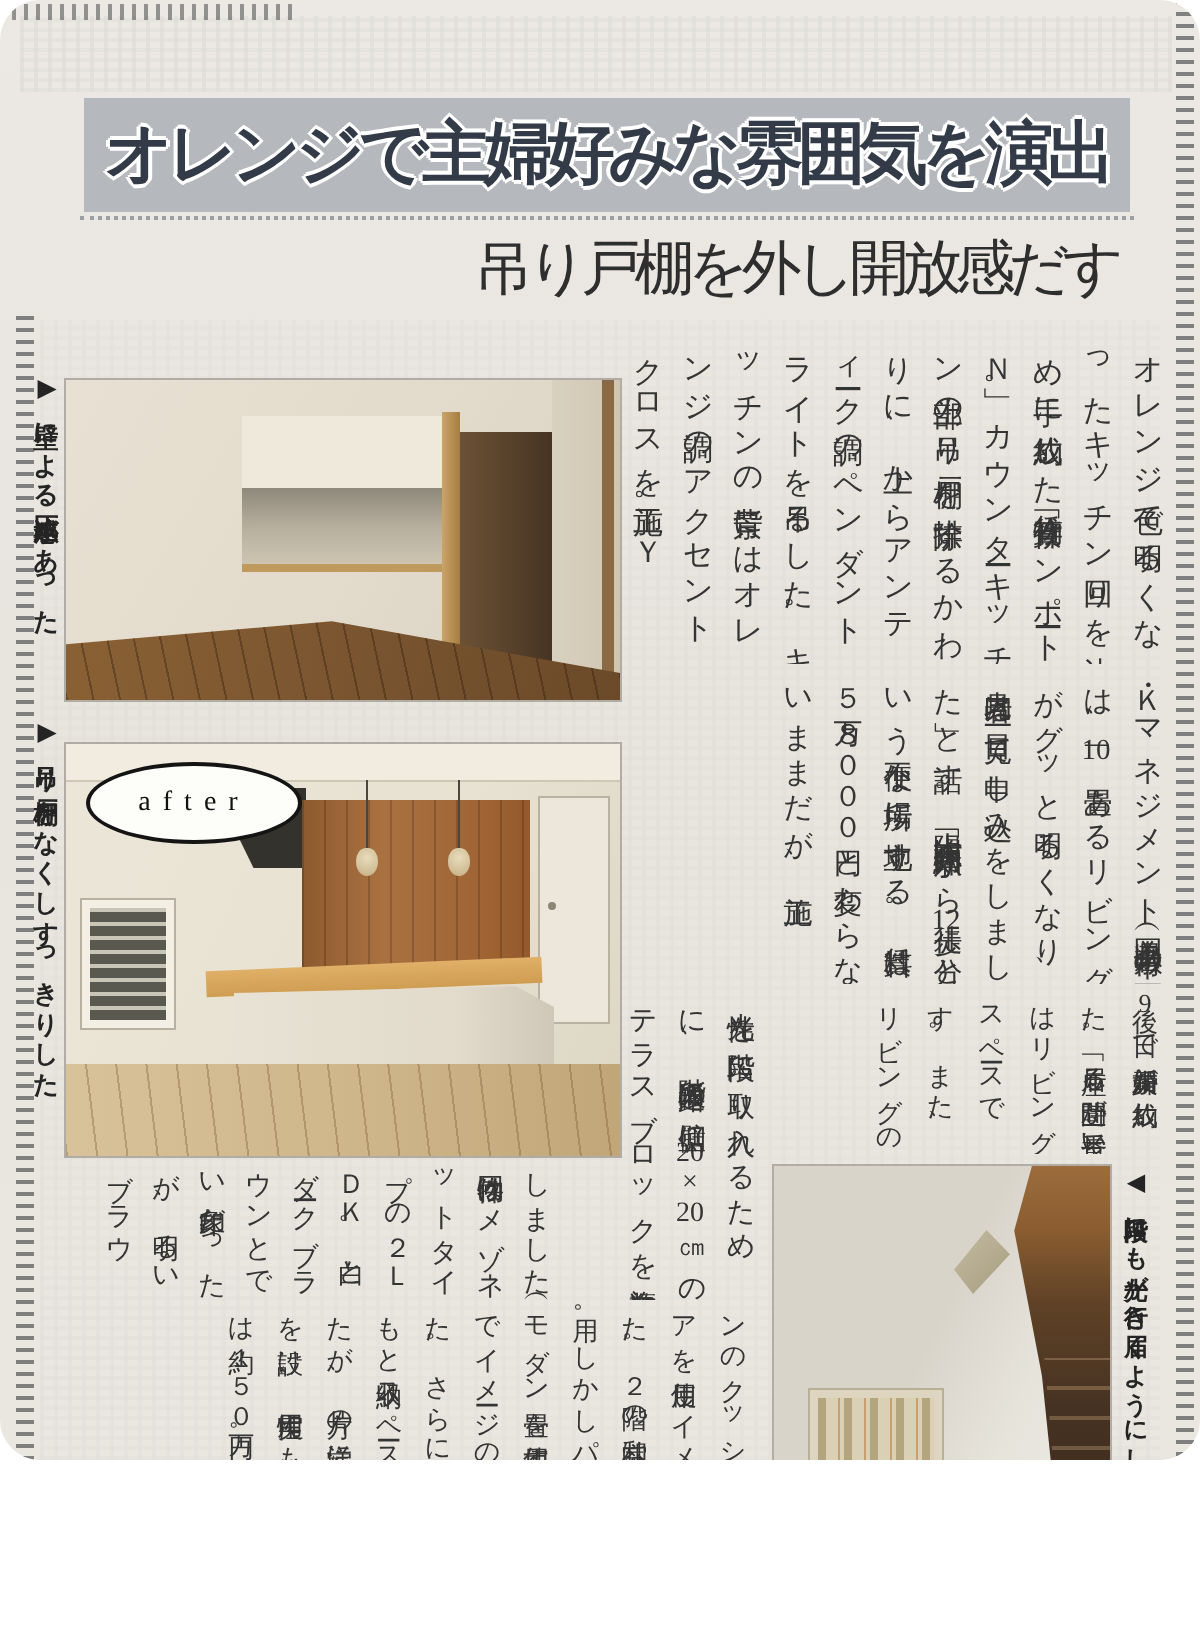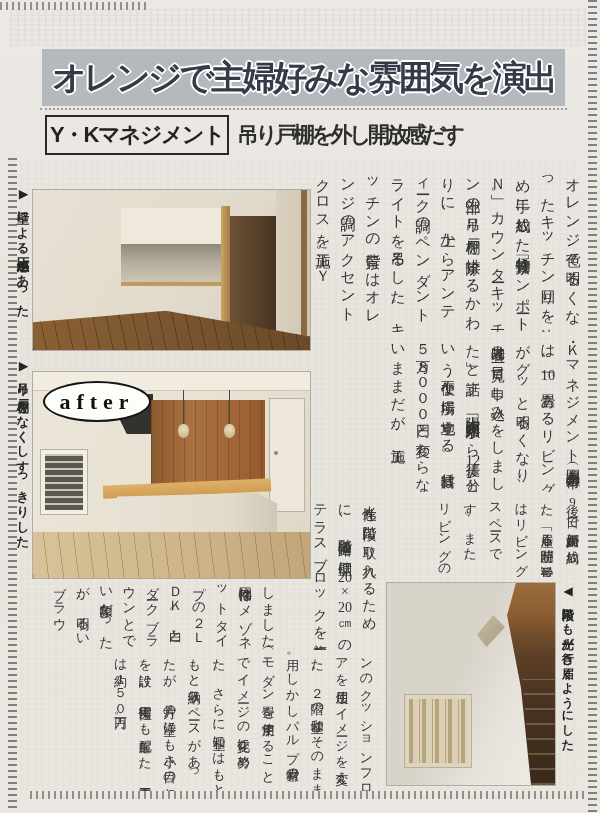--- a/index.html
+++ b/index.html
@@ -1,19 +1,20 @@
 <!DOCTYPE html>
 <html lang="ja"><head>
 <meta charset="utf-8">
 <style>
   html,body{margin:0;padding:0;}
   #page{
-    position:relative; width:600px; height:813px; overflow:hidden;
+    position:relative; width:600px; height:730px; overflow:hidden;
     background:linear-gradient(180deg,#ece9e4 0%,#e8e5df 45%,#eae7e1 100%);
     font-family:"Liberation Serif","DejaVu Serif",serif;
+    border-radius:20px;
   }
   
   .hatch-v{position:absolute;width:9px;
     background:repeating-linear-gradient(180deg,rgba(70,72,74,.65) 0 2px,rgba(70,72,74,0) 2px 6px);}
   .hatch-h{position:absolute;height:8px;
     background:repeating-linear-gradient(90deg,rgba(70,72,74,.55) 0 2px,rgba(70,72,74,0) 2px 6px);}
   
   .bleed{position:absolute;opacity:.10;pointer-events:none;
     background:
       repeating-linear-gradient(90deg,rgba(110,122,114,.7) 0 2px,transparent 2px 7px),
@@ -30,21 +31,21 @@
   .headline-rule{position:absolute;left:40px;top:108px;width:527px;height:0;
     border-top:2px dotted #9aa0a6;}
   .tag-box{
     position:absolute;left:45px;top:115px;width:184px;height:40px;
     border:2px solid #26282a;box-sizing:border-box;
     font-family:"Liberation Sans","DejaVu Sans",sans-serif;font-weight:700;
     font-size:22px;letter-spacing:-1.5px;line-height:36px;text-align:center;
     color:#222;white-space:nowrap;}
   .headline-sub{
     position:absolute;left:237px;top:113px;width:330px;height:44px;
-    font-weight:700;font-size:22px;letter-spacing:-3.5px;line-height:44px;
+    font-weight:400;font-size:30px;letter-spacing:-3.5px;line-height:44px;
     color:#2e2e2e;white-space:nowrap;}
   
   .vtext{position:absolute;writing-mode:vertical-rl;text-orientation:upright;
     color:#343434;overflow:hidden;}
   .tcy{text-combine-upright:all;}
   .b1{left:283px;top:168px;width:302px;height:164px;font-size:15px;letter-spacing:1.2px;line-height:25px;}
   .b2{left:283px;top:334px;width:302px;height:158px;font-size:14.5px;letter-spacing:1.1px;line-height:25px;}
   .b3a{left:380px;top:494px;width:205px;height:83px;font-size:13px;letter-spacing:.5px;line-height:25.6px;}
   .b3b{left:282px;top:495px;width:99px;height:155px;font-size:14px;letter-spacing:1.3px;line-height:24.5px;}
   .b3c{left:24px;top:577px;width:256px;height:73px;font-size:13.5px;letter-spacing:.7px;line-height:23.2px;}
@@ -57,21 +58,21 @@
   .cap2{left:14px;top:358px;height:212px;font-size:12.5px;letter-spacing:.8px;}
   .cap3{left:559px;top:584px;height:202px;font-size:12px;letter-spacing:.6px;}
   
   .photo{position:absolute;overflow:hidden;box-shadow:0 0 0 1px rgba(110,105,95,.45);}
   .ph-before{left:33px;top:190px;width:277px;height:160px;background:linear-gradient(120deg,#e8e1d3 0%,#e2dbcc 55%,#d8d0bf 100%);}
   .ph-after{left:33px;top:372px;width:277px;height:206px;background:linear-gradient(115deg,#ece6d8 0%,#e7e1d2 60%,#ddd6c5 100%);}
   .ph-stairs{left:387px;top:583px;width:168px;height:202px;background:linear-gradient(115deg,#d8d4ca 45%,#e6e3db 68%,#f0ede7 100%);}
   .oval{position:absolute;border:2px solid #141414;border-radius:50%;background:#fdfdfa;
     font-family:"Liberation Serif","DejaVu Serif",serif;color:#111;text-align:center;white-space:nowrap;}
   .oval.before{left:8px;top:5px;width:84px;height:32px;font-size:15px;letter-spacing:4px;line-height:32px;}
-  .oval.after{left:10px;top:9px;width:104px;height:37px;font-size:22px;letter-spacing:6px;line-height:37px;font-weight:bold;}
+  .oval.after{left:10px;top:9px;width:104px;height:37px;font-size:14px;letter-spacing:6px;line-height:37px;}
   .shape{position:absolute;}
   
   .bp-cab{left:88px;top:18px;width:104px;height:36px;background:#efe9dc;border-bottom:2px solid #c8bda8;}
   .bp-open{left:88px;top:54px;width:104px;height:38px;background:linear-gradient(180deg,#8f897b 0%,#b9b1a0 55%,#cdc4b1 100%);border-bottom:4px solid #c09a5c;}
   .bp-trim{left:188px;top:16px;width:9px;height:120px;background:linear-gradient(90deg,#cba468,#a57d42);}
   .bp-door{left:197px;top:26px;width:46px;height:132px;background:linear-gradient(90deg,#6b5136 0%,#523d28 70%,#463322 100%);}
   .bp-rwall{left:243px;top:0;width:34px;height:160px;background:linear-gradient(90deg,#d9d1bf,#cfc6b2);}
   .bp-rtrim{left:268px;top:0;width:6px;height:160px;background:#8a6a45;}
   .bp-floor{left:0;top:112px;width:277px;height:48px;
     background:linear-gradient(100deg,#8a6134 0%,#7a5530 50%,#6b4a29 100%);
@@ -124,21 +125,20 @@
 
   <div class="bleed" style="left:10px;top:8px;width:576px;height:38px;"></div>
   <div class="bleed faint" style="left:20px;top:160px;width:560px;height:630px;"></div>
   <div class="hatch-v" style="left:588px;top:0;height:813px;"></div>
   <div class="hatch-v" style="left:8px;top:158px;height:650px;"></div>
   <div class="hatch-h" style="left:0;top:2px;width:150px;"></div>
   <div class="hatch-h" style="left:30px;top:791px;width:558px;"></div>
 
   <div class="headline-main">オレンジで主婦好みな雰囲気を演出</div>
   <div class="headline-rule"></div>
-  <div class="tag-box">Y・Kマネジメント</div>
   <div class="headline-sub">吊り戸棚を外し開放感だす</div>
 
   <div class="photo ph-before">
     <div class="shape bp-cab"></div>
     <div class="shape bp-open"></div>
     <div class="shape bp-trim"></div>
     <div class="shape bp-door"></div>
     <div class="shape bp-rwall"></div>
     <div class="shape bp-rtrim"></div>
     <div class="shape bp-floor"></div>

